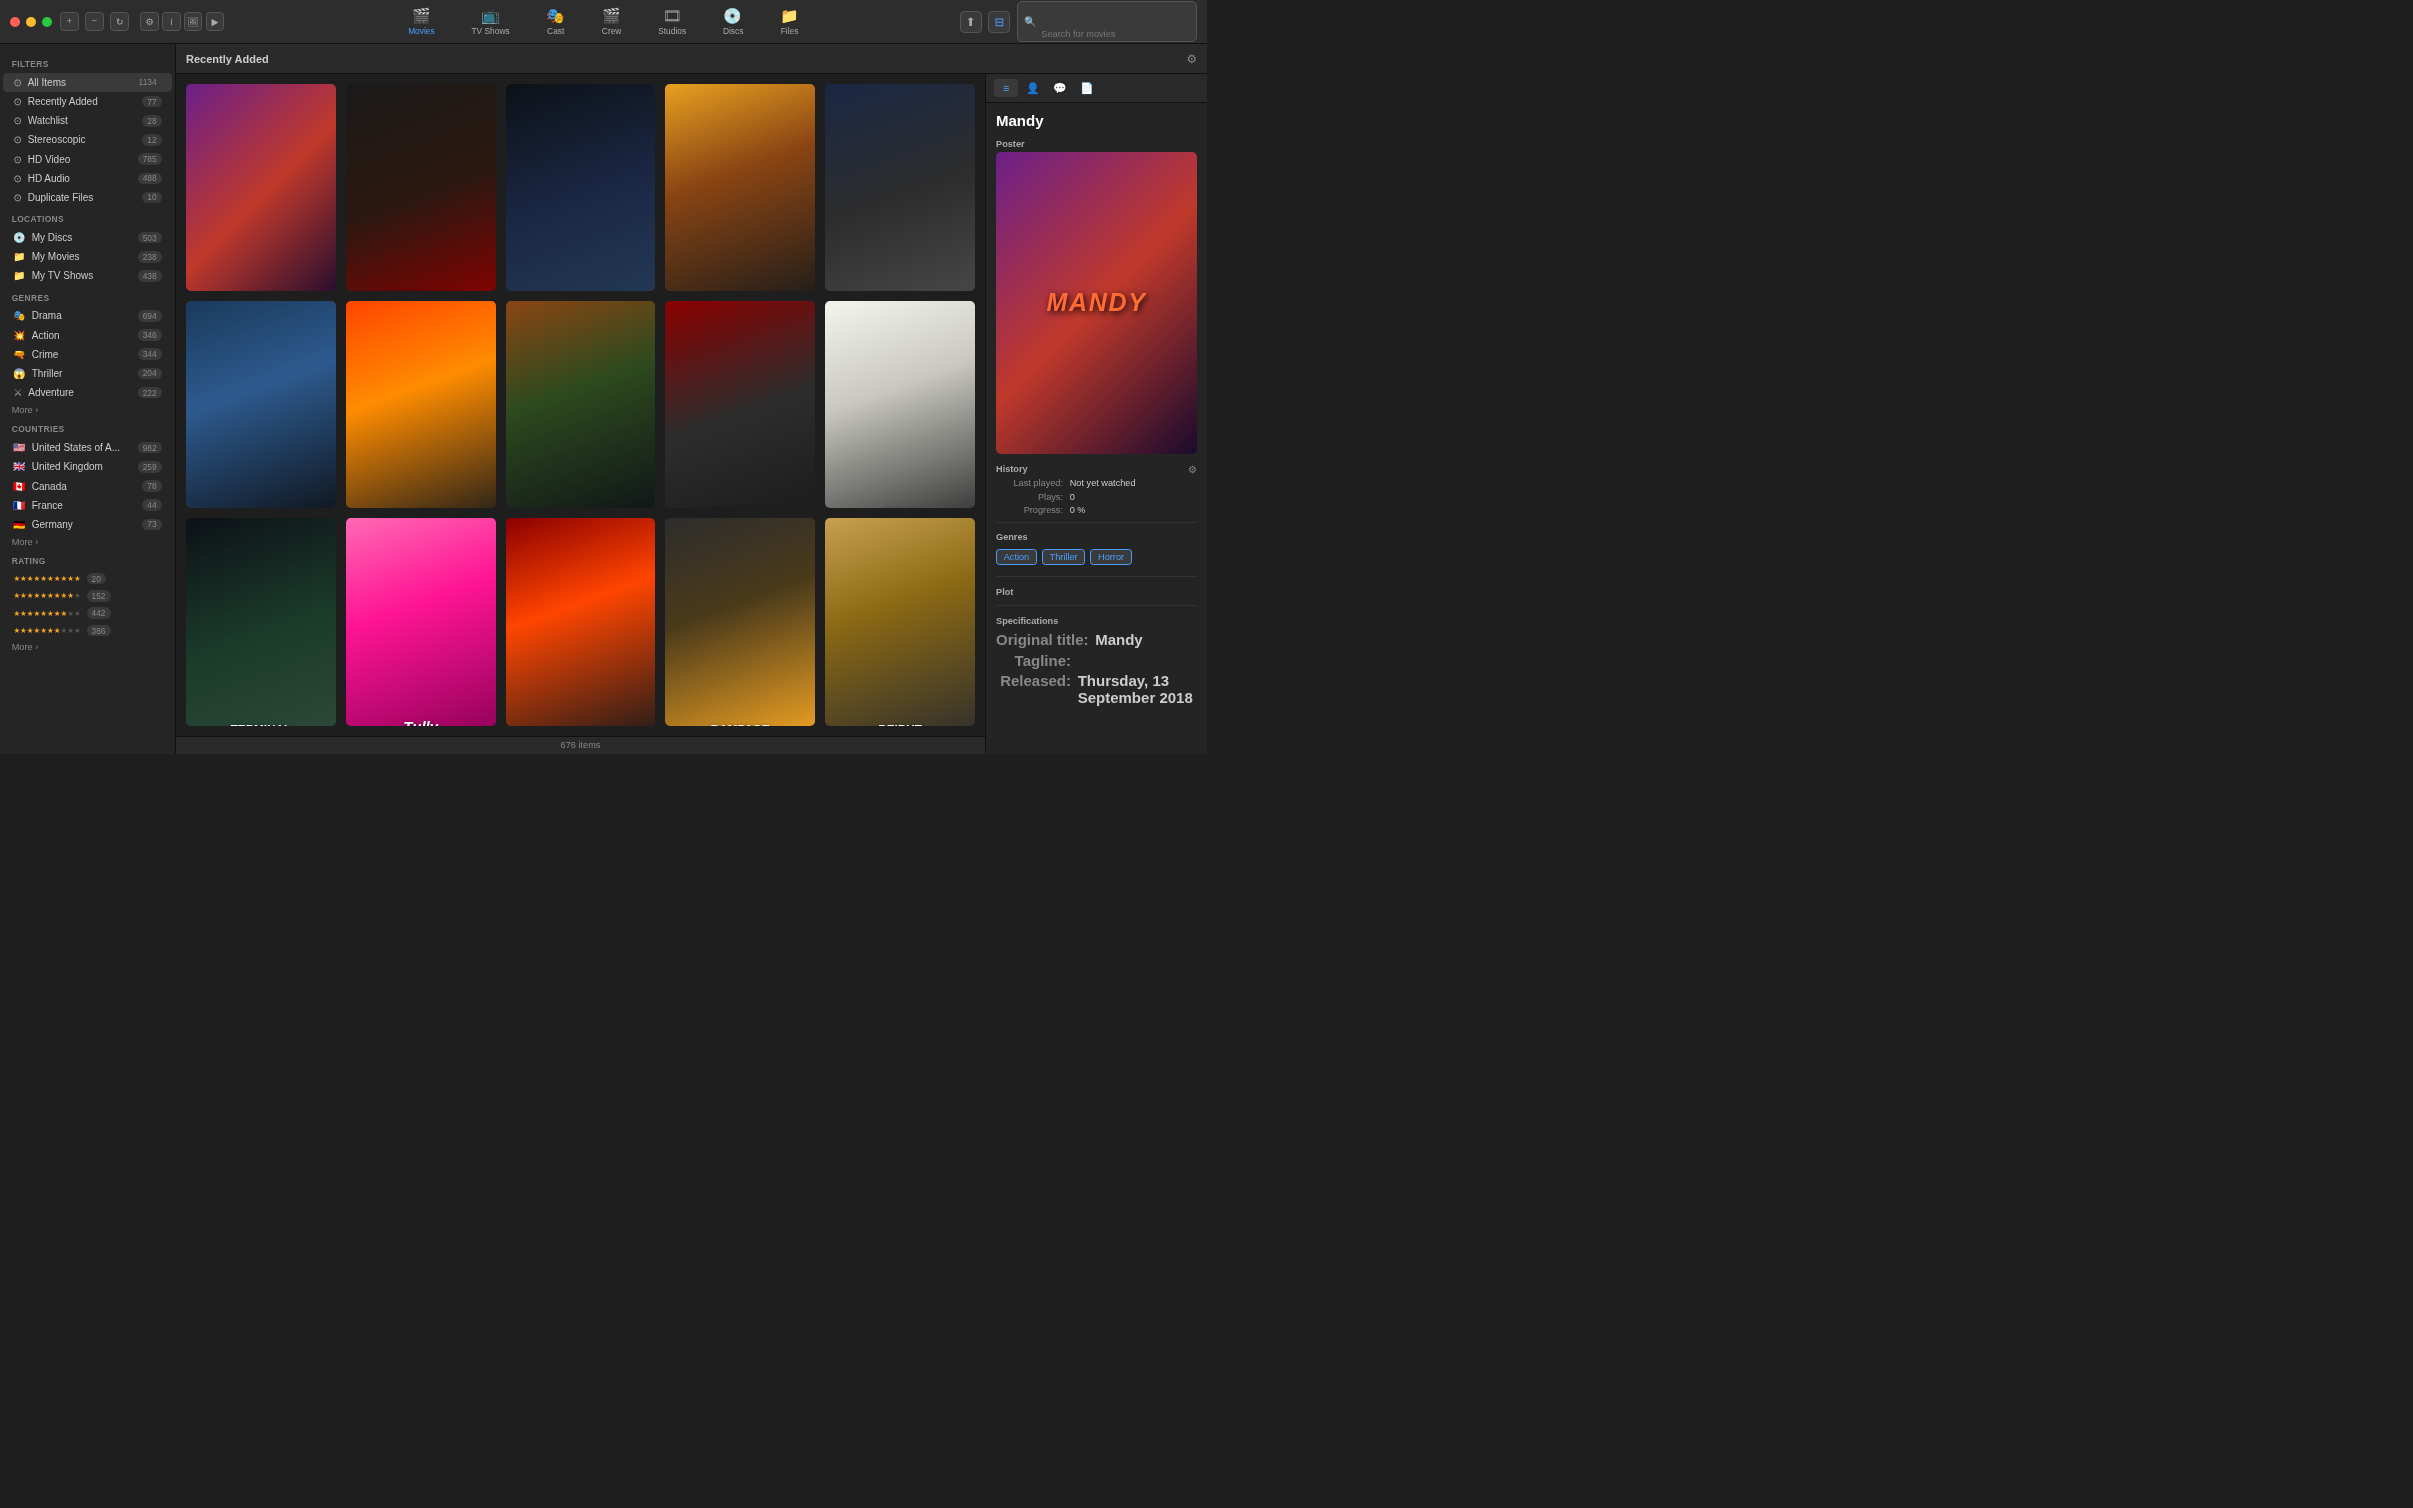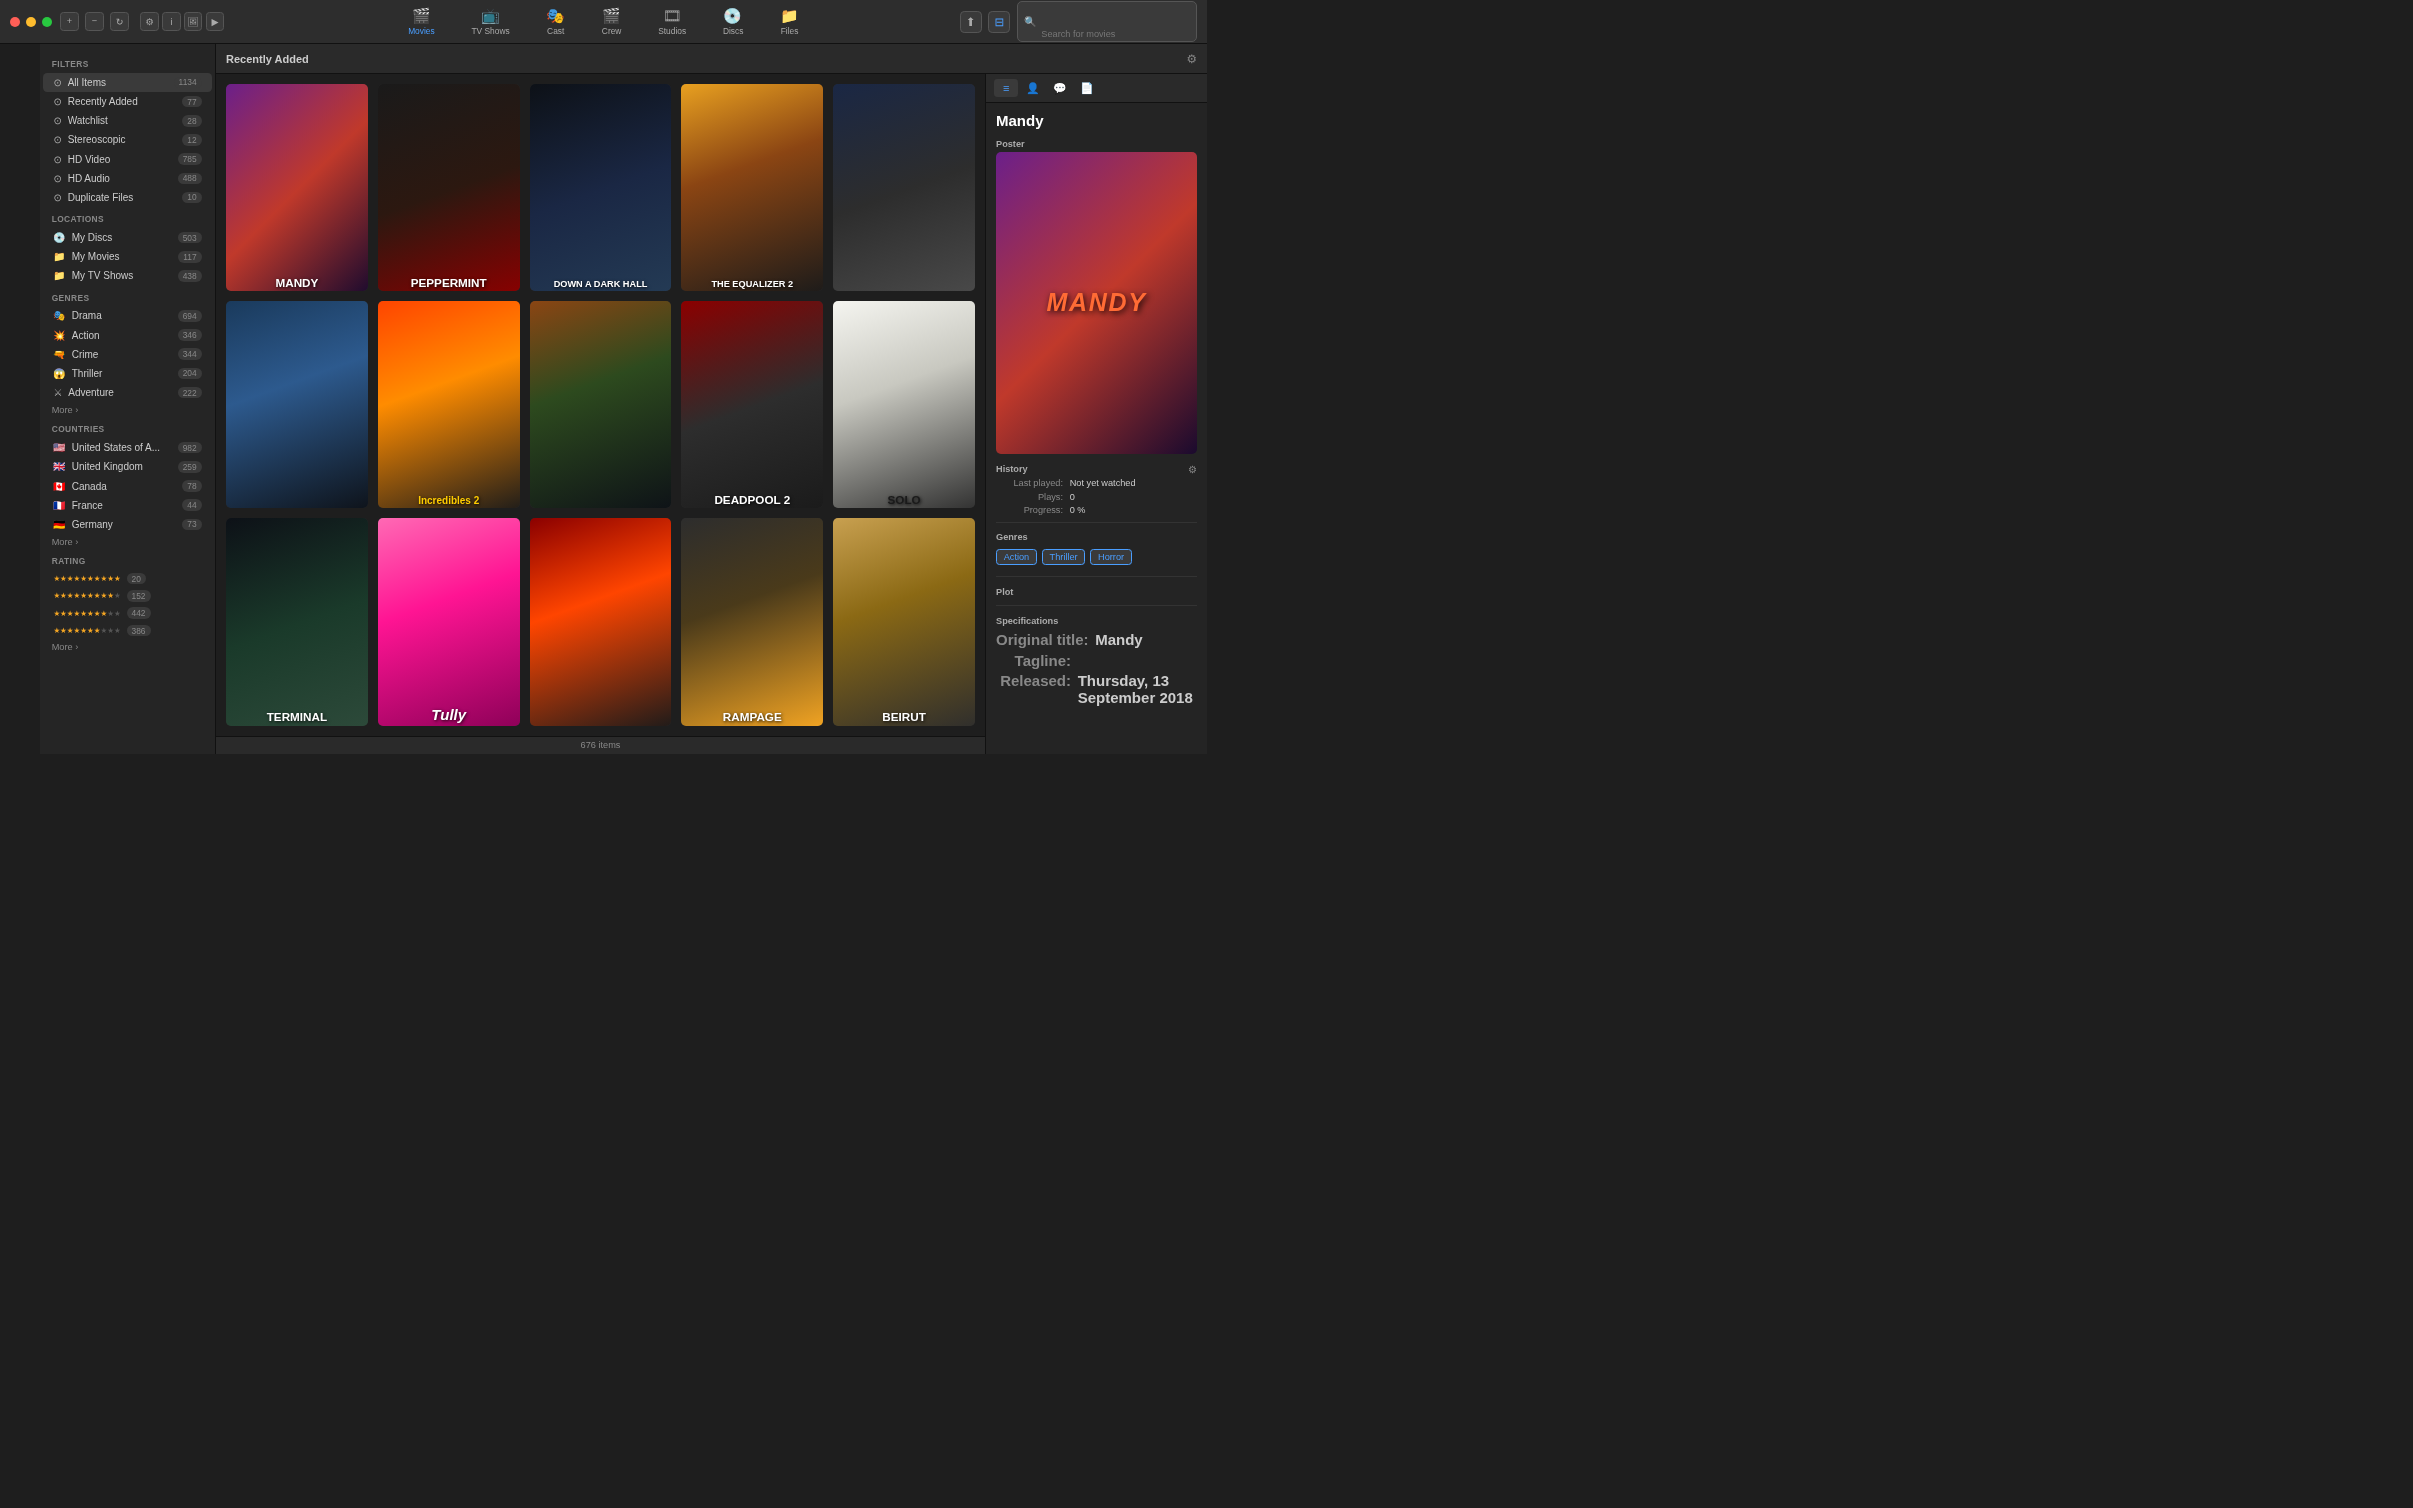--- a/index.html
+++ b/index.html
@@ -130,21 +130,20 @@
     }
 
     
     .sidebar {
       width: 176px;
       background: #252525;
       border-right: 0.8px solid #111;
       overflow-y: auto;
       padding: 8.4px 0;
       flex-shrink: 0;
-      margin-left: 40px;
     }
     .sidebar::-webkit-scrollbar { width: 0; }
     .sidebar-section-title {
       font-size: 8.4px;
       color: #888;
       font-weight: 600;
       text-transform: uppercase;
       letter-spacing: 0.4px;
       padding: 6.7px 11.7px 3.4px;
     }
@@ -509,21 +508,21 @@
     <div class="sidebar-section-title">Locations</div>
 
     <div class="sidebar-item">
       <span class="sidebar-item-icon">💿</span>
       <span class="sidebar-item-label">My Discs</span>
       <span class="sidebar-item-count">503</span>
     </div>
     <div class="sidebar-item">
       <span class="sidebar-item-icon">📁</span>
       <span class="sidebar-item-label">My Movies</span>
-      <span class="sidebar-item-count">117</span>
+      <span class="sidebar-item-count">238</span>
     </div>
     <div class="sidebar-item">
       <span class="sidebar-item-icon">📁</span>
       <span class="sidebar-item-label">My TV Shows</span>
       <span class="sidebar-item-count">438</span>
     </div>
 
     <div class="sidebar-section-title">Genres</div>
 
     <div class="sidebar-item">

